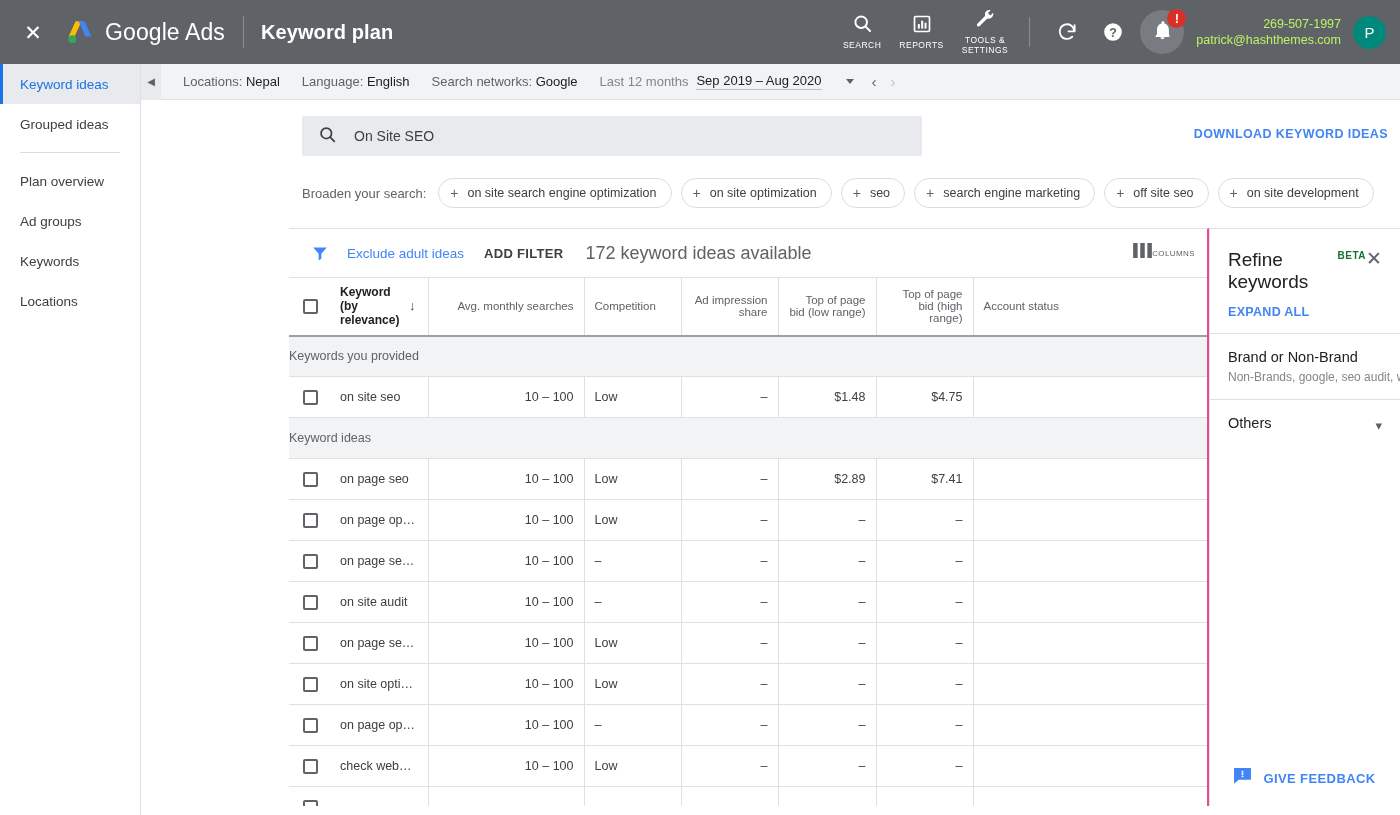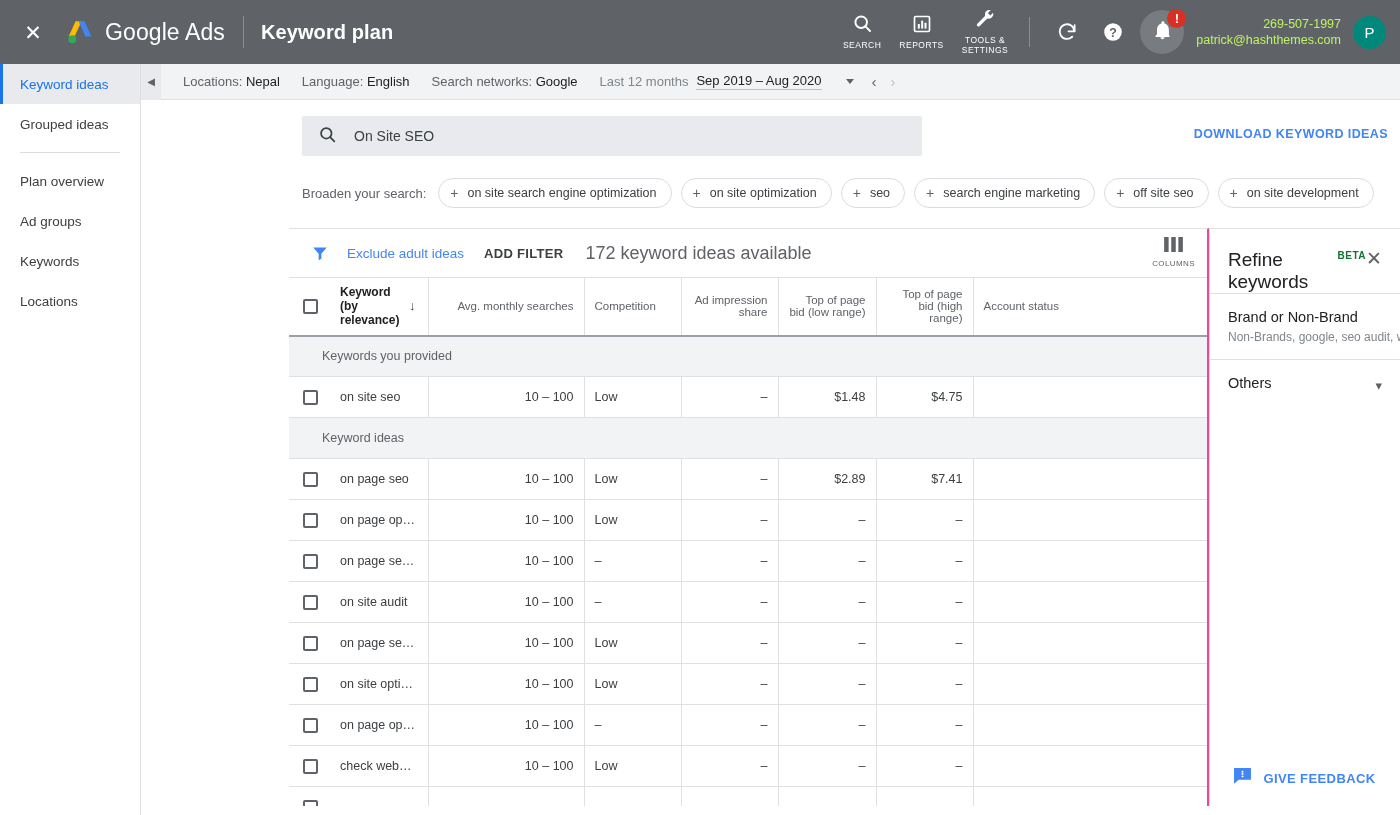--- a/index.html
+++ b/index.html
@@ -134,21 +134,21 @@
   .funnel { margin-left: 22px; width: 18px; height: 18px; cursor: pointer; }
   .tbar-link {
     font-size: 13.5px; color: #4285f4; margin-left: 18px; cursor: pointer;
   }
   .tbar-btn {
     font-size: 13px; font-weight: bold; color: #3c4043; margin-left: 20px;
     letter-spacing: .3px; cursor: pointer;
   }
   .tbar-txt { font-size: 18px; color: #5f6368; margin-left: 22px; }
   .cols-btn {
-    margin-left: auto; margin-right: 12px; display: flex; flex-direction: column;
+    margin-left: auto; margin-right: 12px; display: flex; flex-direction: row;
     align-items: center; cursor: pointer; padding-bottom: 2px; justify-content: space-between;
   }
   .cols-btn .lbl { font-size: 8px; color: #5f6368; letter-spacing: .4px; margin-top: 3px; }
 
   
   table.kt { width: 100%; border-collapse: collapse; table-layout: fixed; }
   table.kt th {
     border-top: 1px solid #e0e0e0; border-bottom: 2px solid #9aa0a6; border-right: 1px solid #e0e0e0;
     font-size: 11.5px; font-weight: normal; color: #5f6368; vertical-align: middle;
     height: 58px; padding: 4px 10px;
@@ -164,21 +164,21 @@
   td { border-bottom: 1px solid #e0e0e0; border-right: 1px solid #e0e0e0;
        height: 41px; font-size: 12.5px; color: #3c4043; padding: 0 10px; }
   td.cb { width: 43px; padding: 0; text-align: center; border-right: none; }
   td.kwc { padding-left: 8px; text-align: left;
            white-space: nowrap; overflow: hidden; text-overflow: ellipsis; }
   td.num { text-align: right; }
   td.lft { text-align: left; }
   td.blank { border-right: none; }
   tr.grouphdr td {
     background: #f1f3f4; font-size: 12.5px; color: #5f6368;
-    height: 41px; border-right: none; padding-left: 33px;
+    height: 41px; border-right: none; padding-left: 0;
   }
   .chk {
     width: 15px; height: 15px; border: 2px solid #5f6368; border-radius: 2px;
     display: inline-block; vertical-align: middle; cursor: pointer; background: #fff;
   }
   .sortarrow { font-size: 13px; color: #3c4043; position: absolute; right: 12px; top: 20px; }
 
   
   .panel {
     flex: 1; border-top: 1px solid #e0e0e0; border-left: 1px solid #e0e0e0;
@@ -562,20 +562,21 @@
             </tbody>
           </table>
         </div>
 
         <div class="panel">
           <div class="panel-hd">
             <span class="panel-title">Refine keywords</span>
             <span class="beta">BETA</span>
             <span class="panel-x">✕</span>
           </div>
+          <div class="expand-all">EXPAND ALL</div>
 
           <div class="prow">
             <div>
               <div class="pt">Brand or Non-Brand</div>
               <div class="ps">Non-Brands, google, seo audit, wordpress, m…</div>
             </div>
 
           </div>
 
           <div class="prow">

